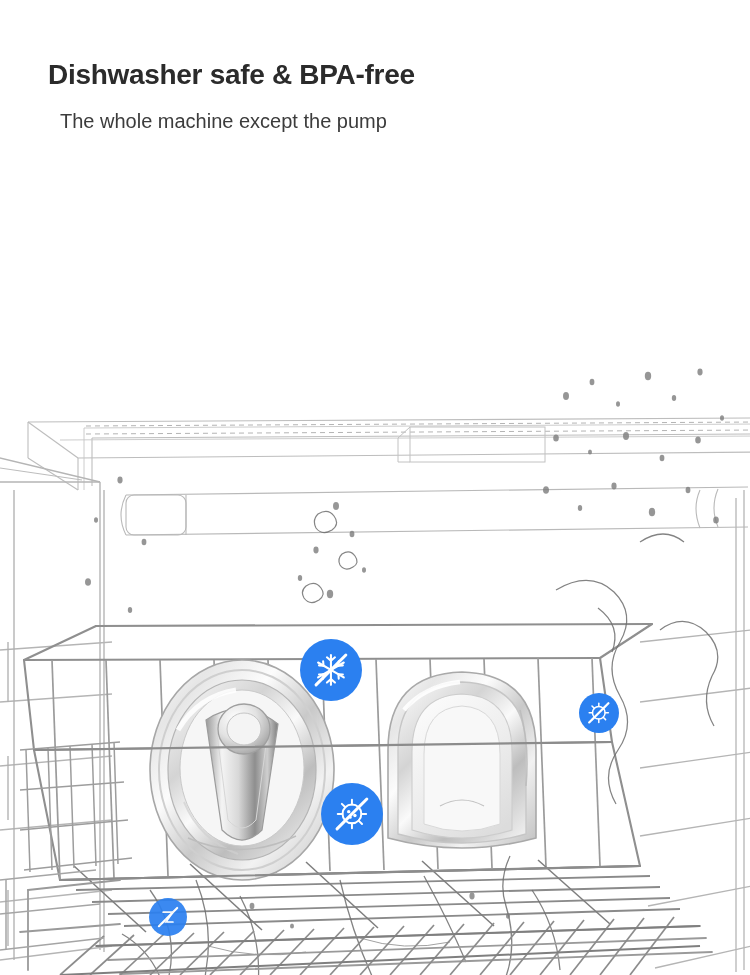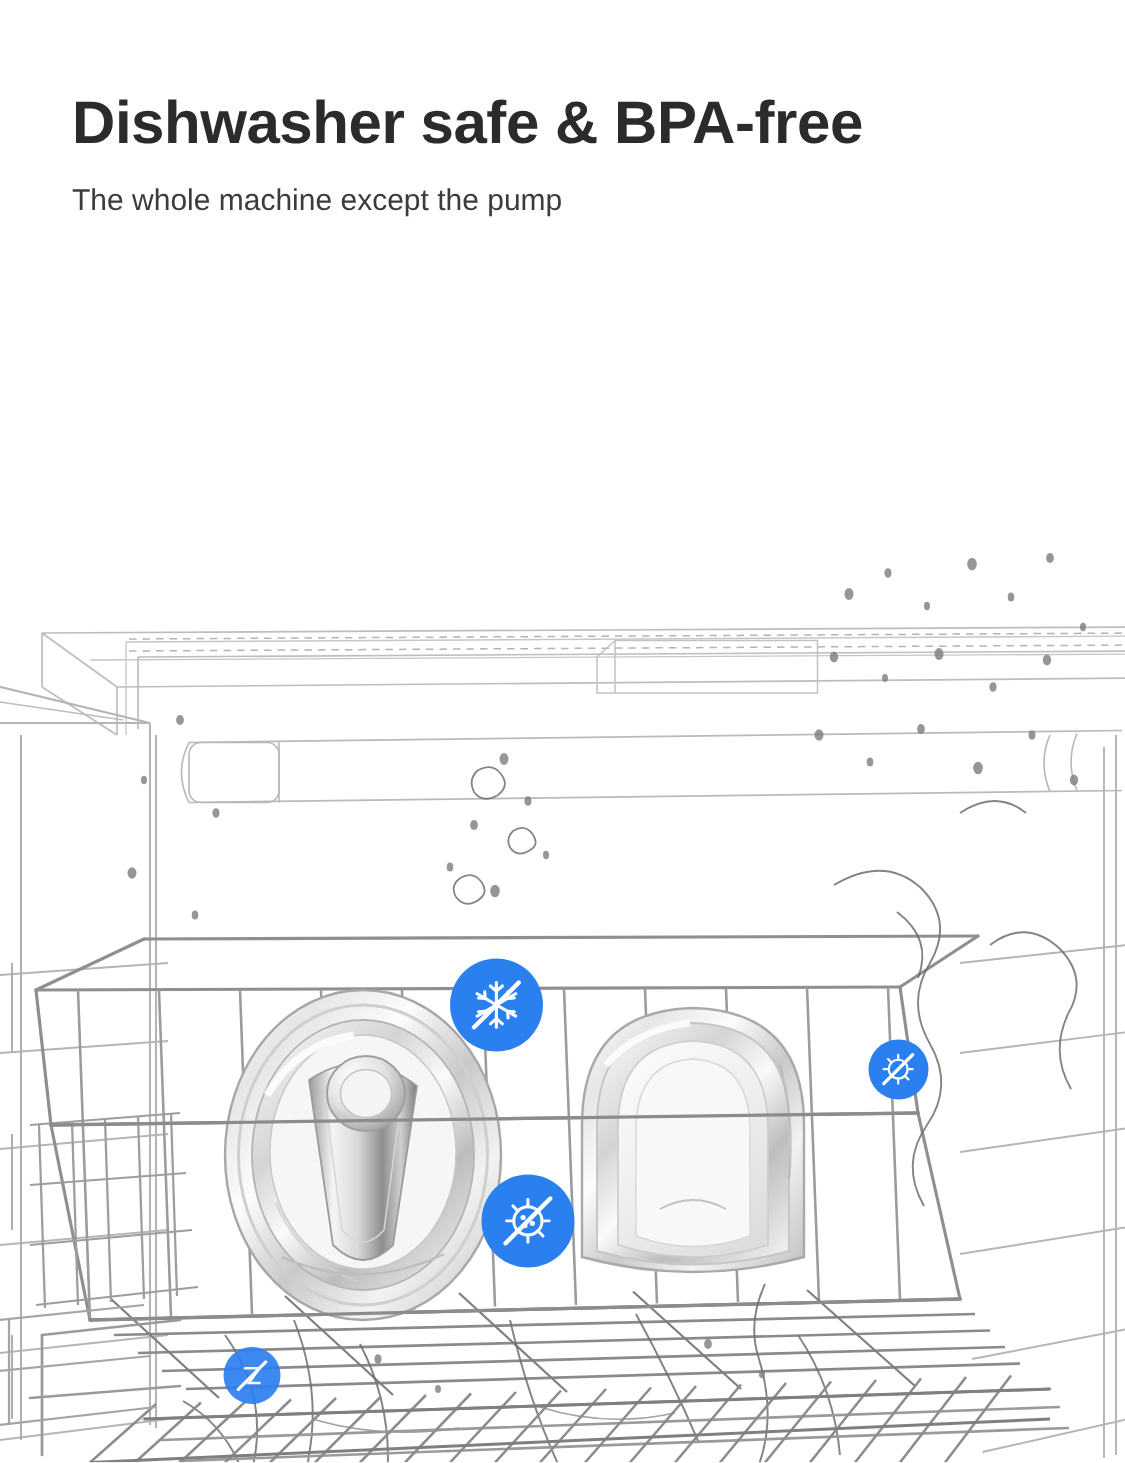--- a/index.html
+++ b/index.html
@@ -8,28 +8,28 @@
     background:#ffffff;
     font-family:"Liberation Sans", sans-serif;
     overflow:hidden;
     position:relative;
   }
   .page{position:relative;width:750px;height:975px;background:#fff;overflow:hidden;}
 
   
   .text-block{position:absolute;left:48px;top:60px;width:640px;z-index:40;}
   .headline{
-    font-size:40px;font-weight:700;color:#2b2b2b;
+    font-size:28px;font-weight:700;color:#2b2b2b;
     letter-spacing:-0.3px;line-height:1.1;margin:0 0 16px 0;white-space:nowrap;
   }
   .subtitle{
     font-size:20px;font-weight:400;color:#3c3c3c;
     line-height:1.48;margin:0;
   }
-  .subtitle .sub-line{display:block;}
+  .subtitle .sub-line{display:block;margin-left:12px;}
 
   
   .stage{position:absolute;left:0;top:190px;width:750px;height:785px;z-index:5;}
   .stage svg{position:absolute;left:0;top:0;width:750px;height:785px;}
 
   
   .badge{
     position:absolute;border-radius:50%;
     background:#2b80f0;
     display:flex;align-items:center;justify-content:center;

